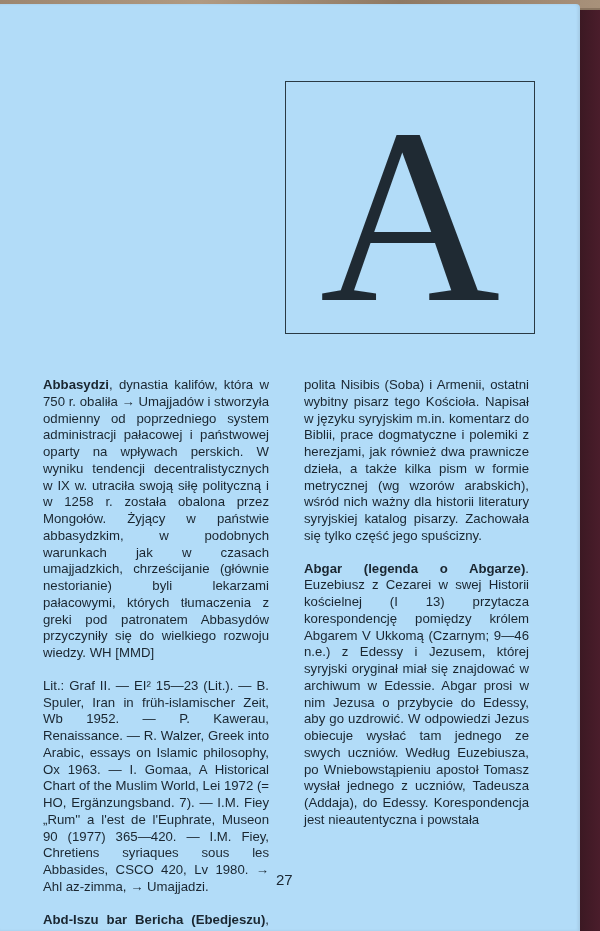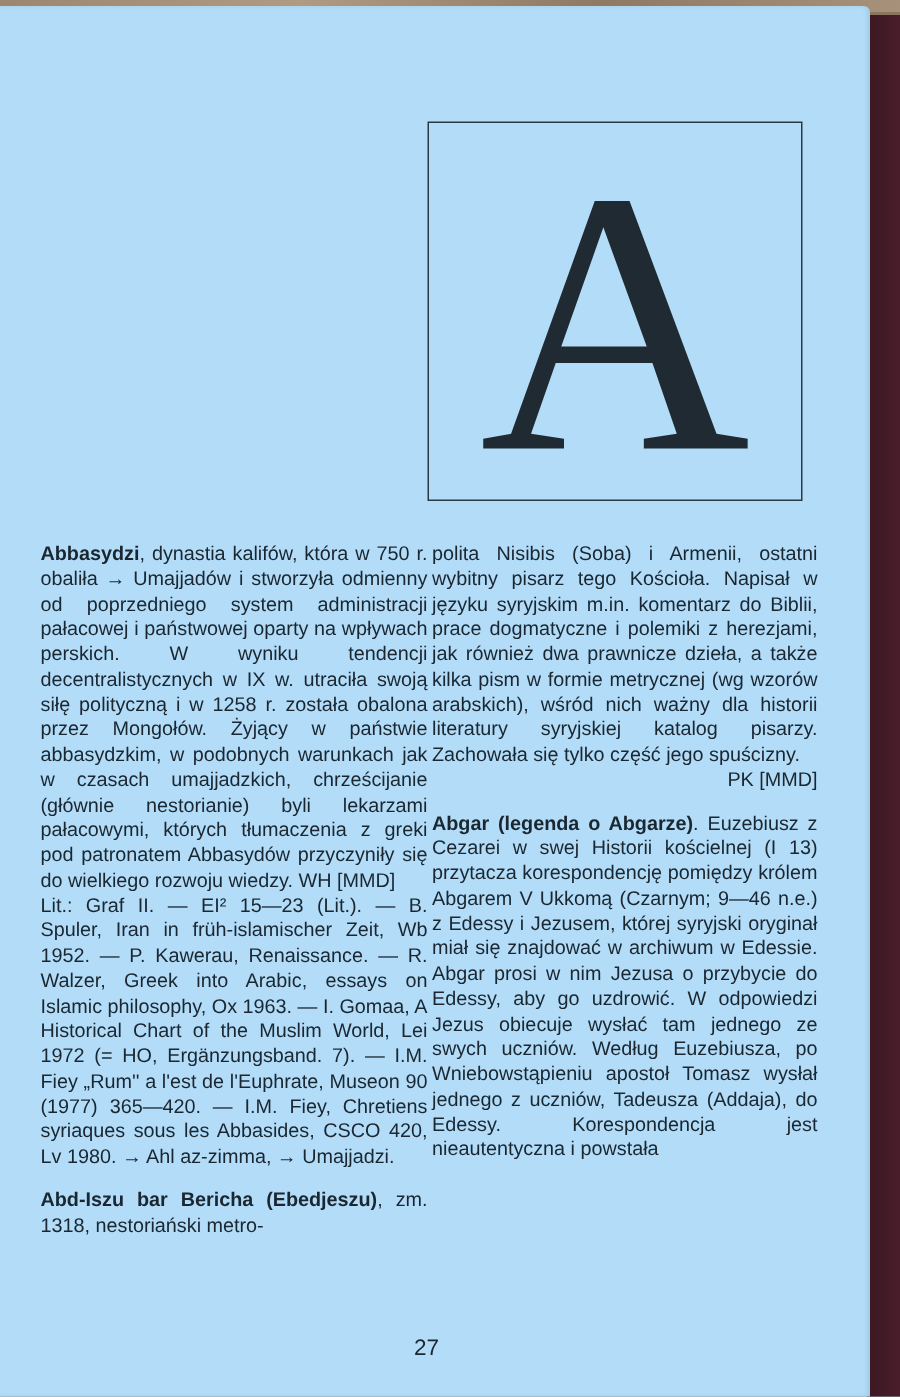--- a/index.html
+++ b/index.html
@@ -40,24 +40,24 @@
     text-align: justify;
     hyphens: manual;
   }
   .col-left { left: 27px; }
   .col-right { left: 288px; width: 257px; }
   .entry { margin: 0 0 12px 0; }
   .head { font-weight: bold; }
   .it { }
   .sig { display: block; text-align: right; }
   .page-number {
-    position: absolute; left: 276px; top: 890px;
+    position: absolute; left: 276px; top: 871px;
     font-size: 15px; color: #1a2630;
   }
-  p { margin: 0; }
+  p { margin: 16px; }
 </style>
 </head>
 <body>
 
 <div class="wood"></div>
 <div class="maroon-edge"></div>
 
 <div class="page"></div>
 
 <div class="letter-box">
@@ -76,21 +76,20 @@
     <p>
       <span class="head">Abd-Iszu bar Bericha (Ebedjeszu)</span><span>, zm. 1318, nestoriański metro-</span>
     </p>
   </div>
 </div>
 
 <div class="col col-right">
   <div class="entry">
     <p>
       <span>polita Nisibis (Soba) i Armenii, ostatni wybitny pisarz tego Kościoła. Napisał w języku syryjskim m.in. komentarz do Biblii, prace dogmatyczne i polemiki z herezjami, jak również dwa prawnicze dzieła, a także kilka pism w formie metrycznej (wg wzorów arabskich), wśród nich ważny dla historii literatury syryjskiej katalog pisarzy. Zachowała się tylko część jego spuścizny.</span>
-      <span class="sig">PK [MMD]</span>
     </p>
   </div>
   <div class="entry">
     <p>
       <span class="head">Abgar (legenda o Abgarze)</span><span>. Euzebiusz z Cezarei w swej </span><span class="it">Historii kościelnej</span><span> (I 13) przytacza korespondencję pomiędzy królem Abgarem V Ukkomą (Czarnym; 9—46 n.e.) z Edessy i Jezusem, której syryjski oryginał miał się znajdować w archiwum w Edessie. Abgar prosi w nim Jezusa o przybycie do Edessy, aby go uzdrowić. W odpowiedzi Jezus obiecuje wysłać tam jednego ze swych uczniów. Według Euzebiusza, po Wniebowstąpieniu apostoł Tomasz wysłał jednego z uczniów, Tadeusza (Addaja), do Edessy. Korespondencja jest nieautentyczna i powstała</span>
     </p>
   </div>
 </div>
 
 <div class="page-number">27</div>

